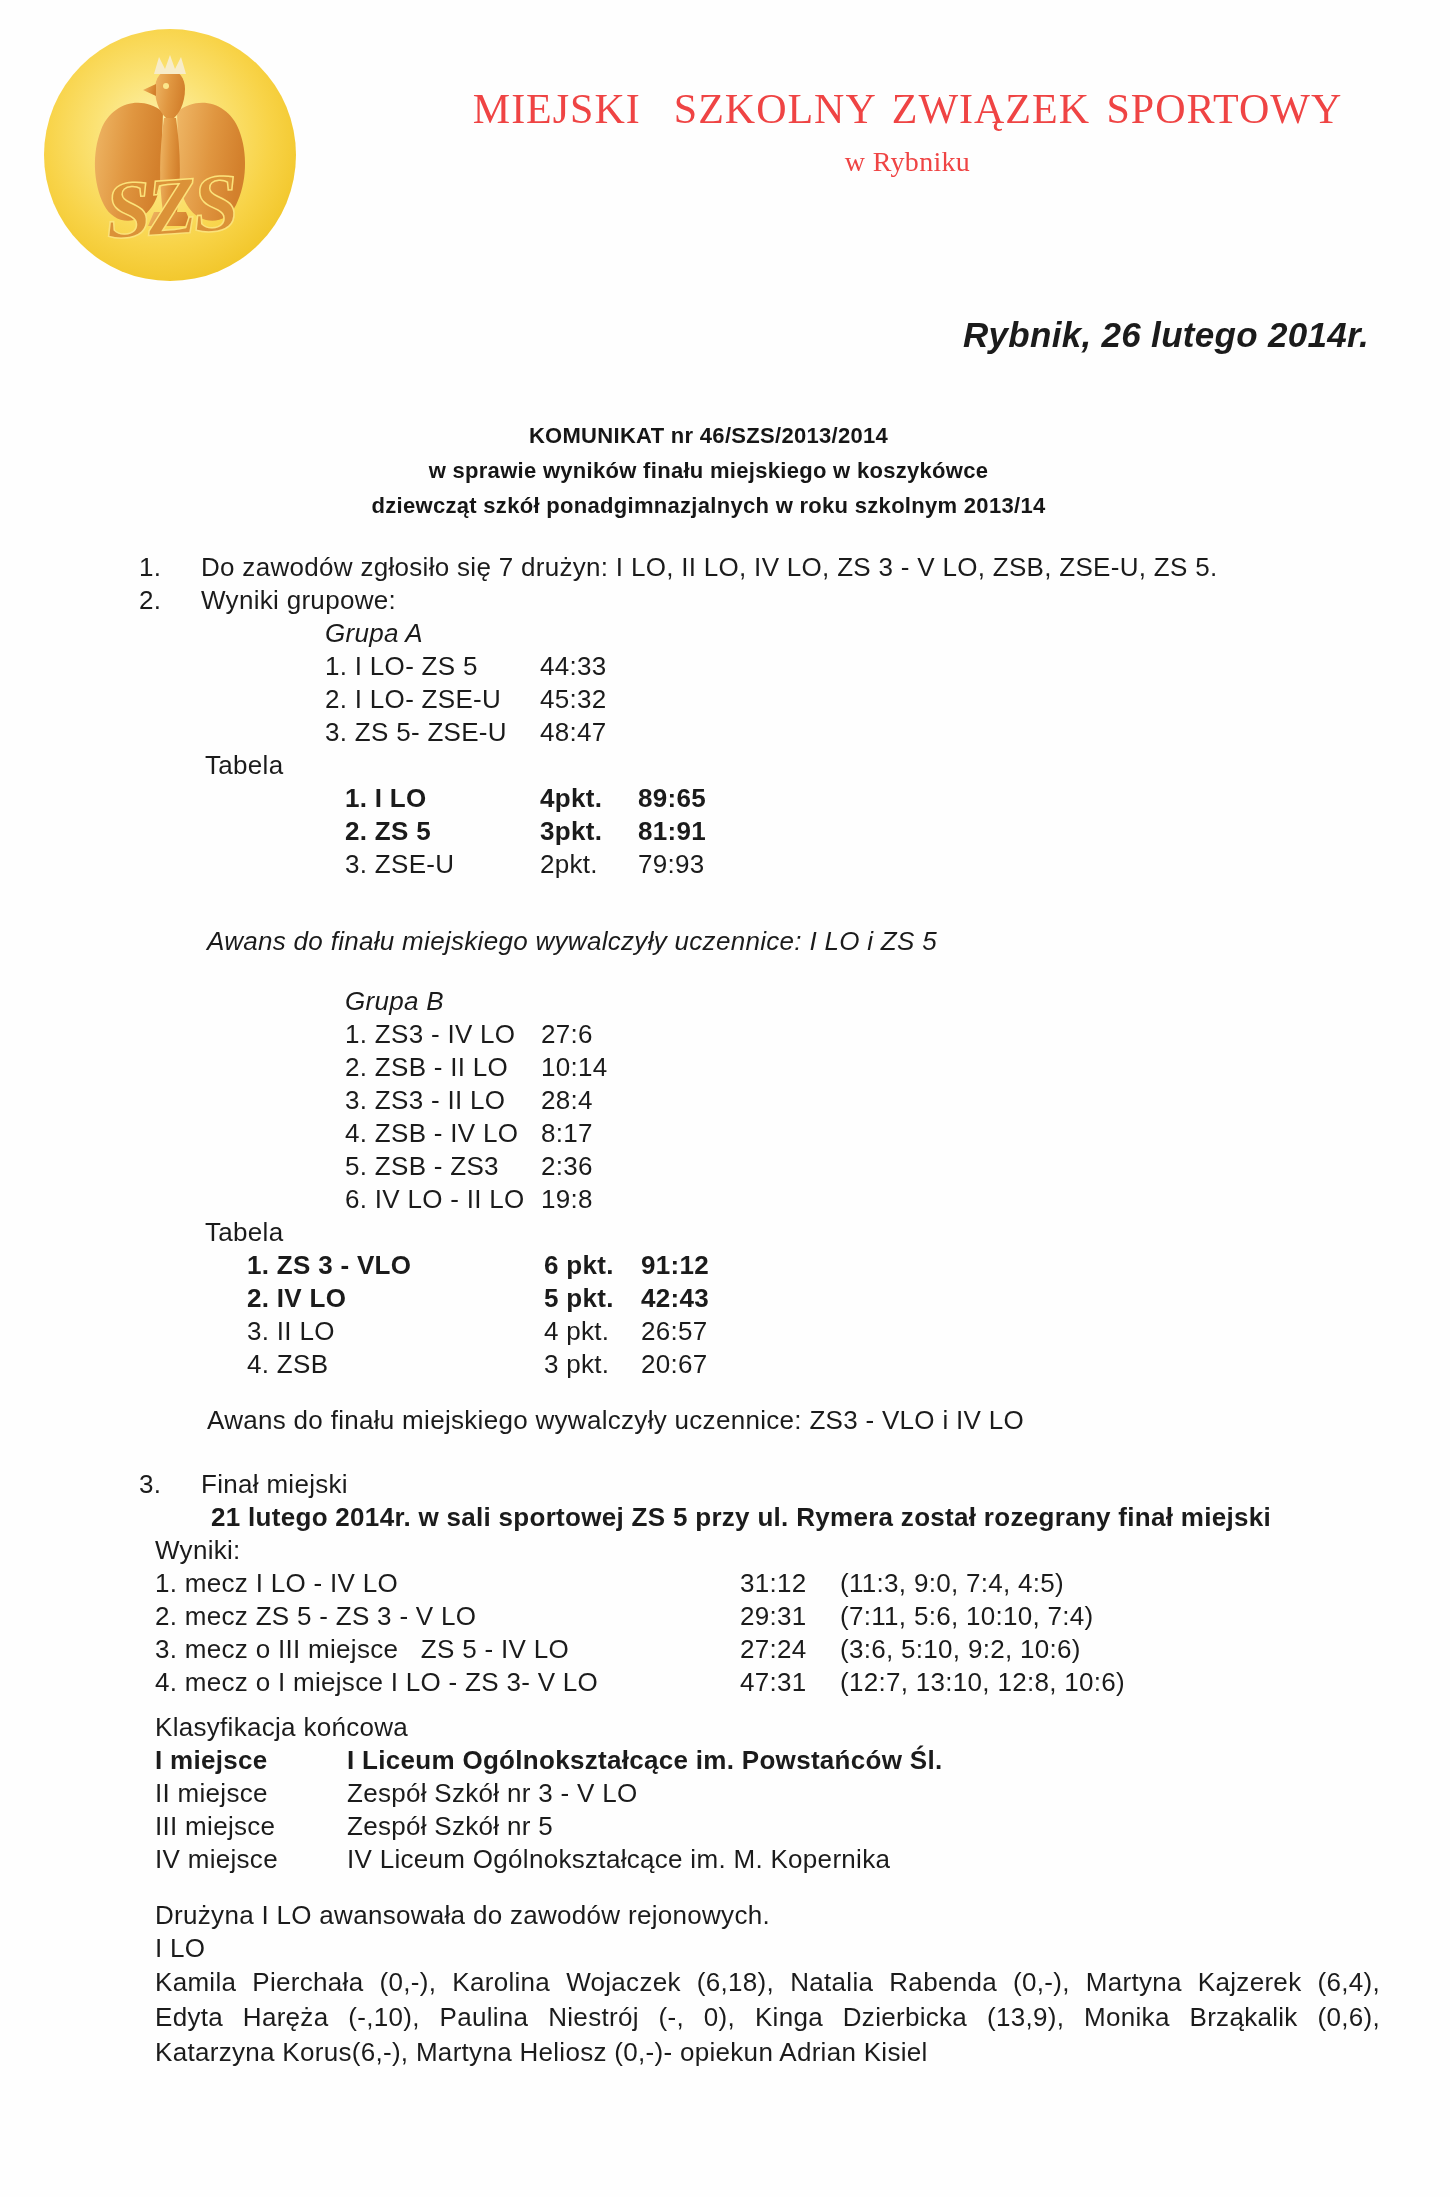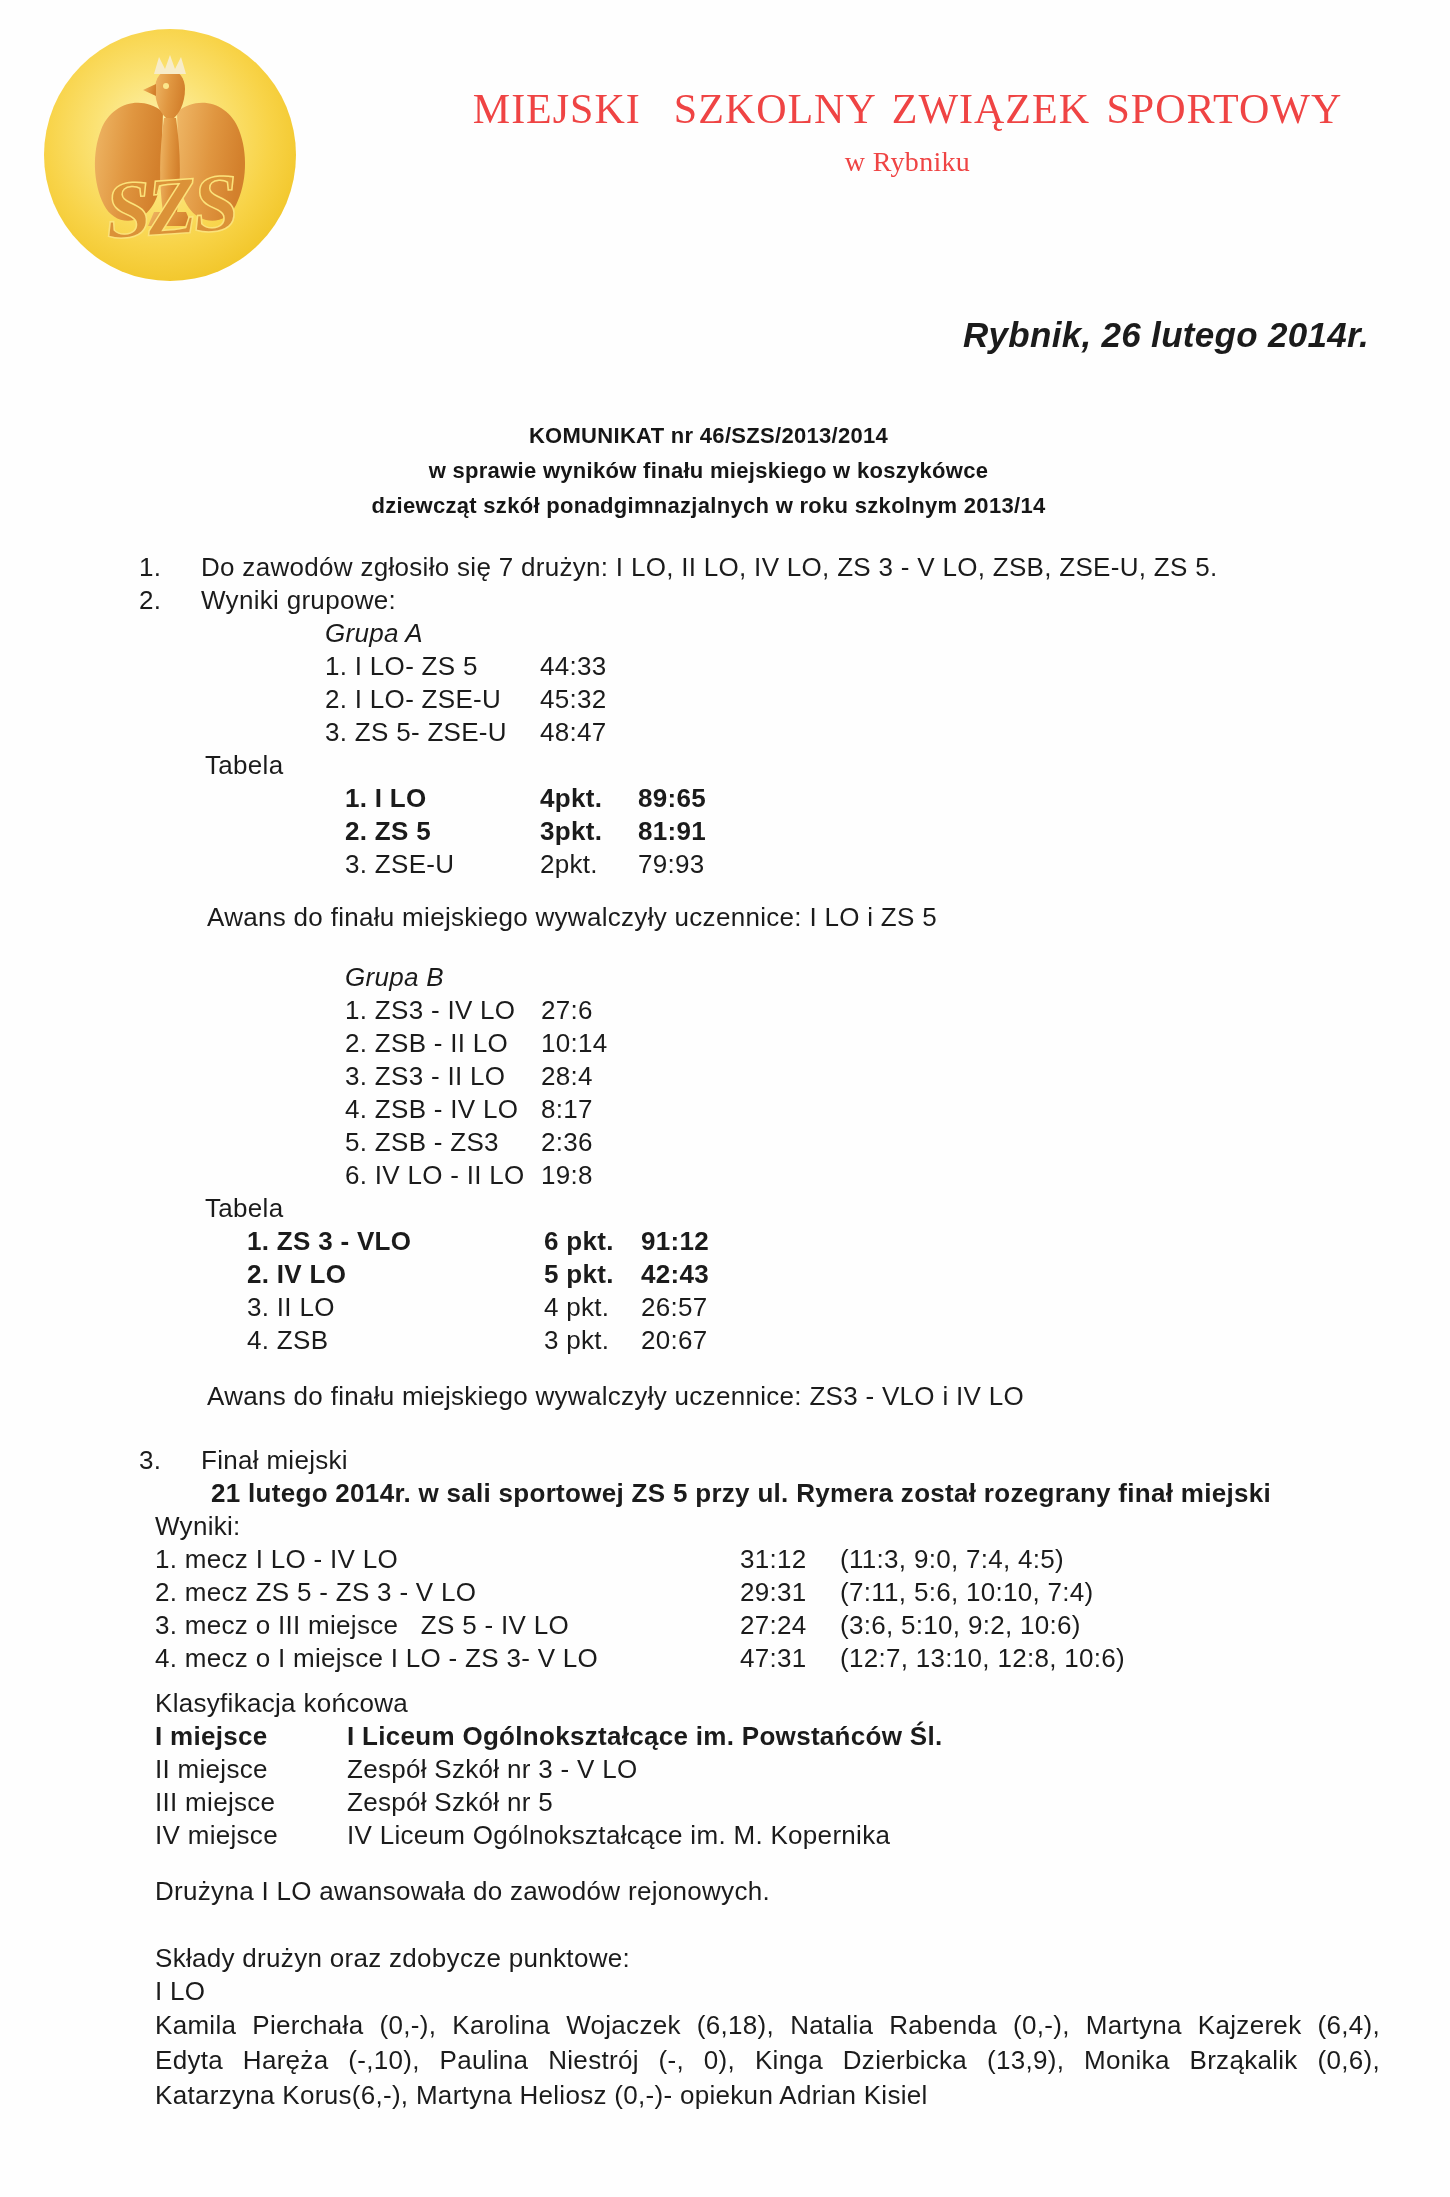--- a/index.html
+++ b/index.html
@@ -69,21 +69,21 @@
   .tabela { margin-left:50px; }
 
   .ga-trow { display:flex; margin-left:190px; }
   .ga-team { width:195px; flex:none; }
   .ga-pts  { width:98px;  flex:none; }
   .gb-trow { display:flex; margin-left:92px; }
   .gb-team { width:297px; flex:none; }
   .gb-pts  { width:97px;  flex:none; }
   .b { font-weight:bold; }
 
-  .awans-a { margin-left:52px; margin-top:20px; }
+  .awans-a { margin-left:52px; margin-top:44px;font-style:italic; }
   .awans-b { margin-left:52px; margin-top:23px; }
 
   .item-3 { margin-top:31px; }
   .final-intro { margin-left:56px; font-weight:bold; }
 
   .final-row  { display:flex; }
   .final-name { width:585px; flex:none; }
   .final-score{ width:100px; flex:none; }
 
   .klas-title { margin-top:12px; }
@@ -288,19 +288,18 @@
     <span class="klas-place">III miejsce</span>
     <span>Zespół Szkół nr 5</span>
   </div>
   <div class="bl klas-row">
     <span class="klas-place">IV miejsce</span>
     <span>IV Liceum Ogólnokształcące im. M. Kopernika</span>
   </div>
 
   <div class="bl klas-note">Drużyna I LO awansowała do zawodów rejonowych.</div>
 
-  <div class="bl rosters-title">Składy drużyn oraz zdobycze punktowe:</div>
   <div class="bl">I LO</div>
   <div class="roster-line just prewrap">Kamila Pierchała (0,-), Karolina Wojaczek (6,18), Natalia Rabenda (0,-), Martyna Kajzerek (6,4),</div>
   <div class="roster-line just prewrap">Edyta Haręża (-,10), Paulina Niestrój (-, 0), Kinga Dzierbicka (13,9), Monika Brząkalik (0,6),</div>
   <div class="roster-line prewrap">Katarzyna Korus(6,-), Martyna Heliosz (0,-)- opiekun Adrian Kisiel</div>
 
 </div>
 
 </body></html>

